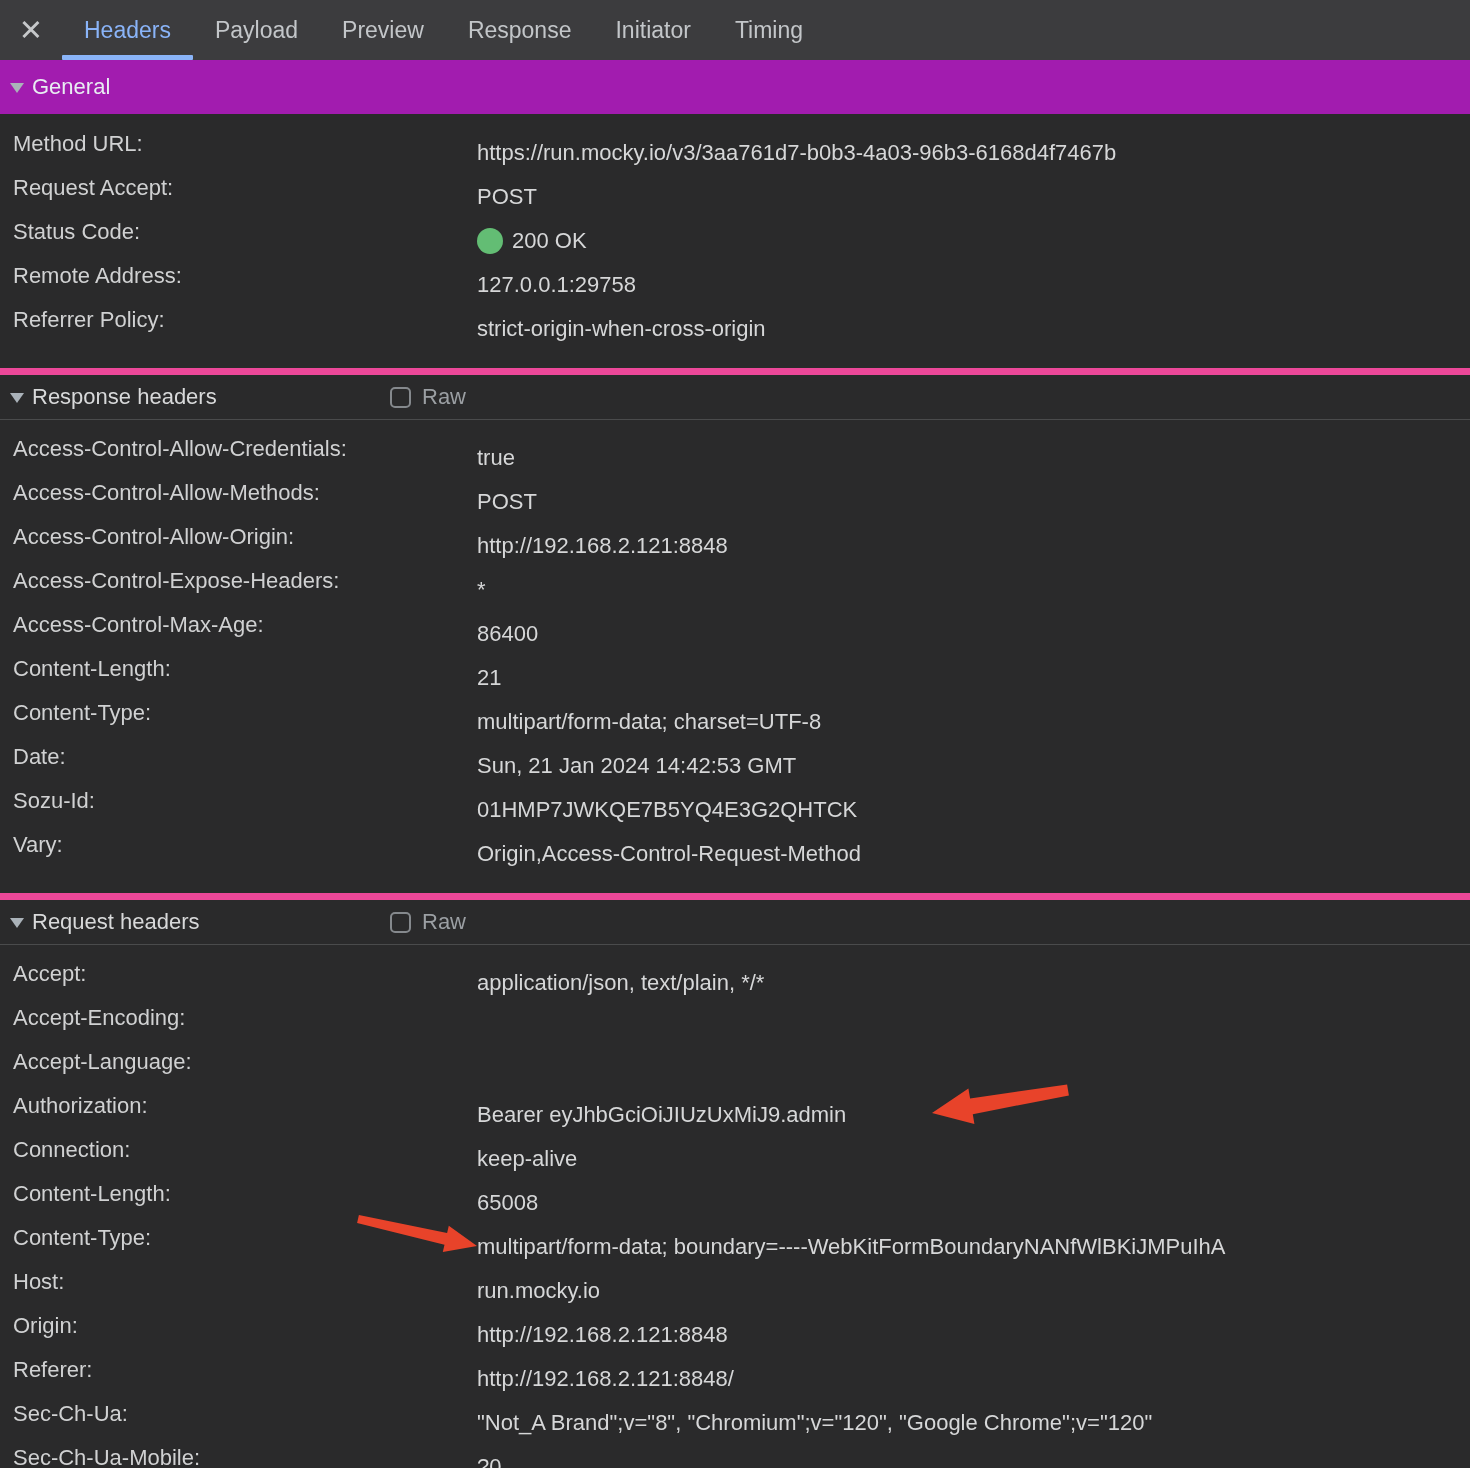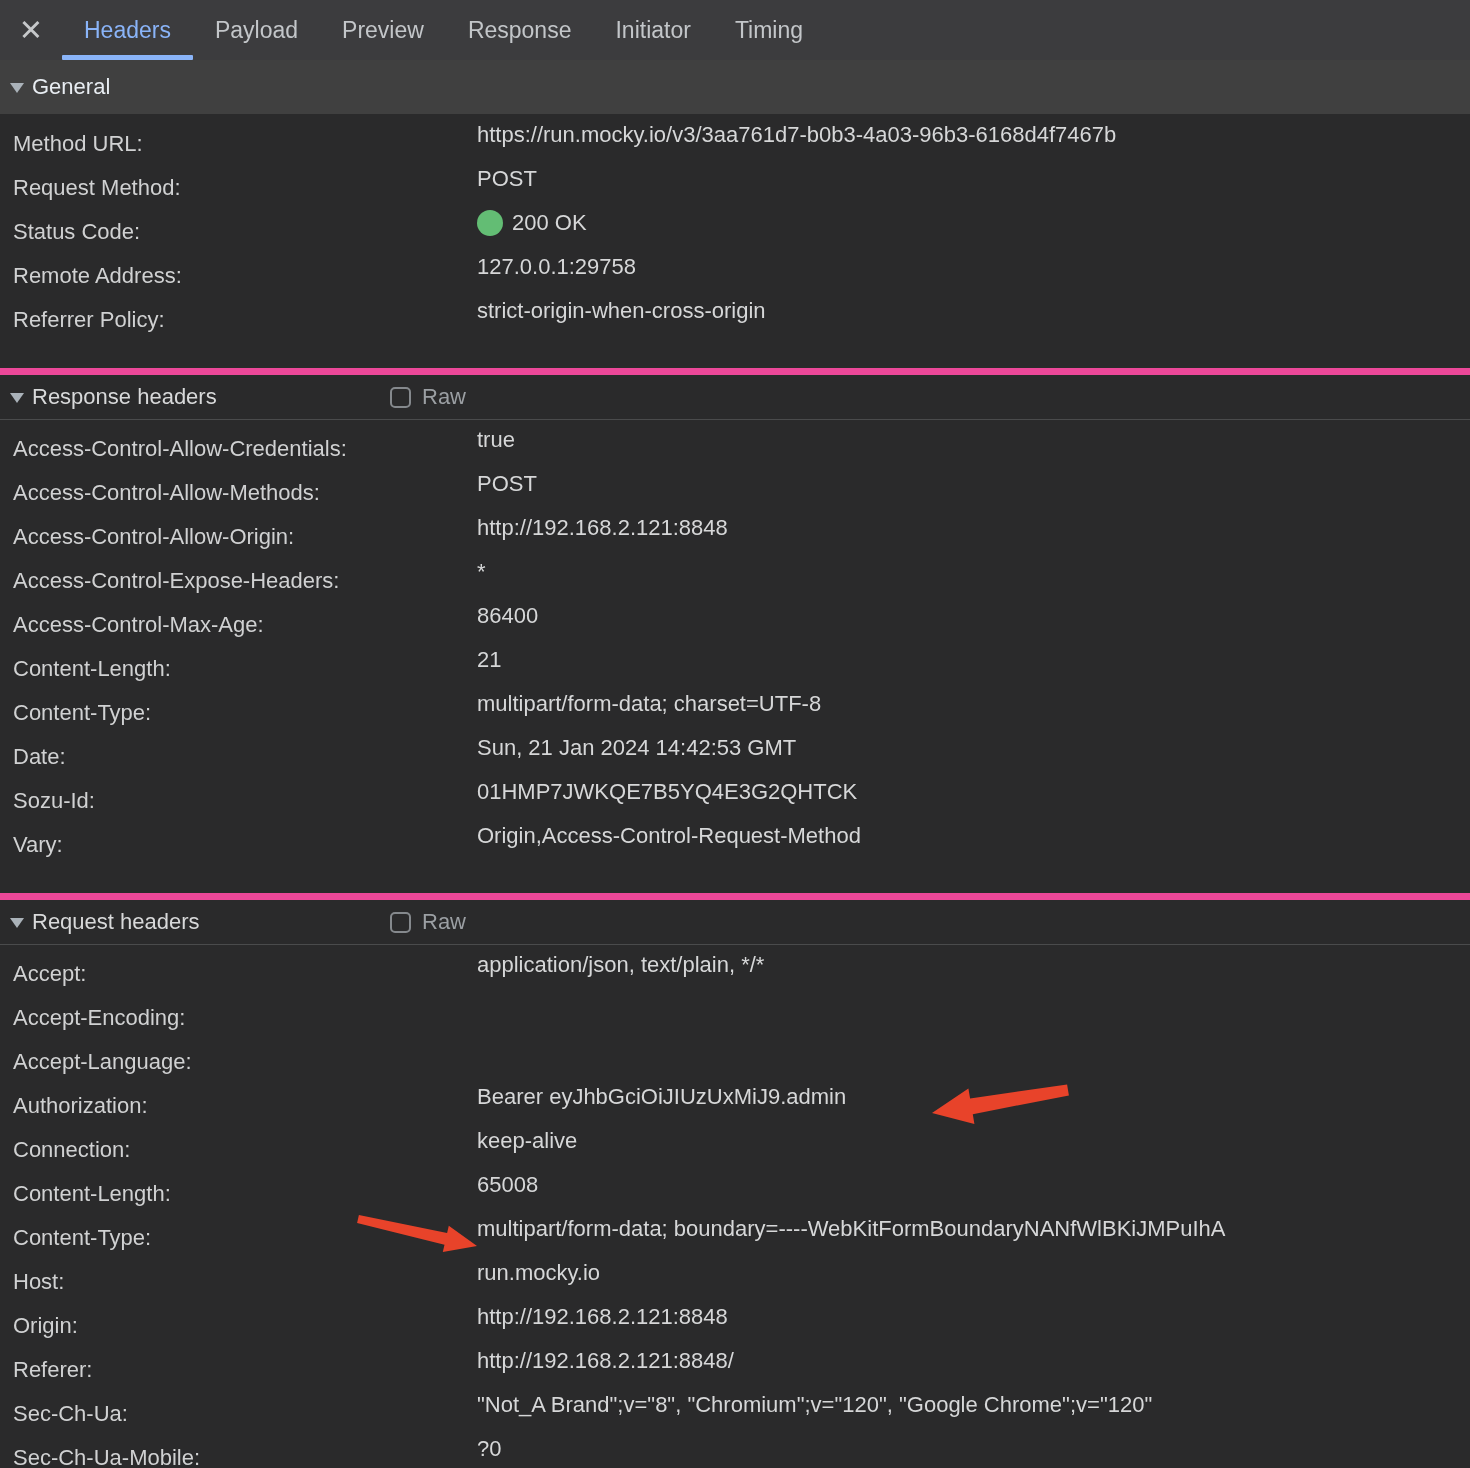--- a/index.html
+++ b/index.html
@@ -68,21 +68,21 @@
   .section.general .rows { padding-top:8px; }
   .row {
     position:relative; height:44px; white-space:nowrap;
   }
   .hname {
     position:absolute; left:13px; top:0; height:44px;
     display:flex; align-items:center; font-size:22px; color:#d0d1d2;
   }
   .hvalue {
     position:absolute; left:477px; top:0; height:44px; right:0;
-    display:flex; align-items:flex-start; font-size:22px; color:#d6d7d8;
+    display:flex; align-items:flex-end; font-size:22px; color:#d6d7d8;
     overflow:visible;
   }
   .dot {
     display:inline-block; width:26px; height:26px; border-radius:50%;
     margin-right:9px; flex:0 0 auto;
   }
   .arrow-svg { position:absolute; pointer-events:none; }
 </style>
 </head>
 <body>
@@ -108,33 +108,33 @@
       <div class="tab">
         <span>Initiator</span>
       </div>
       <div class="tab">
         <span>Timing</span>
       </div>
     </div>
 </div>
 
 <div class="section general">
-  <div class="section-header" style="background: #404040;">
+  <div class="section-header" style="background: #a21caf;">
     <div class="tri"></div>
     <span>General</span>
   </div>
   <div class="rows">
       <div class="row">
         <span class="hname">Method URL:</span>
         <div class="hvalue">
           <span>https://run.mocky.io/v3/3aa761d7-b0b3-4a03-96b3-6168d4f7467b</span>
         </div>
       </div>
       <div class="row">
-        <span class="hname">Request Method:</span>
+        <span class="hname">Request Accept:</span>
         <div class="hvalue">
           <span>POST</span>
         </div>
       </div>
       <div class="row">
         <span class="hname">Status Code:</span>
         <div class="hvalue">
           <span class="dot" style="background: rgb(99, 189, 116);"></span>
           <span>200 OK</span>
         </div>

